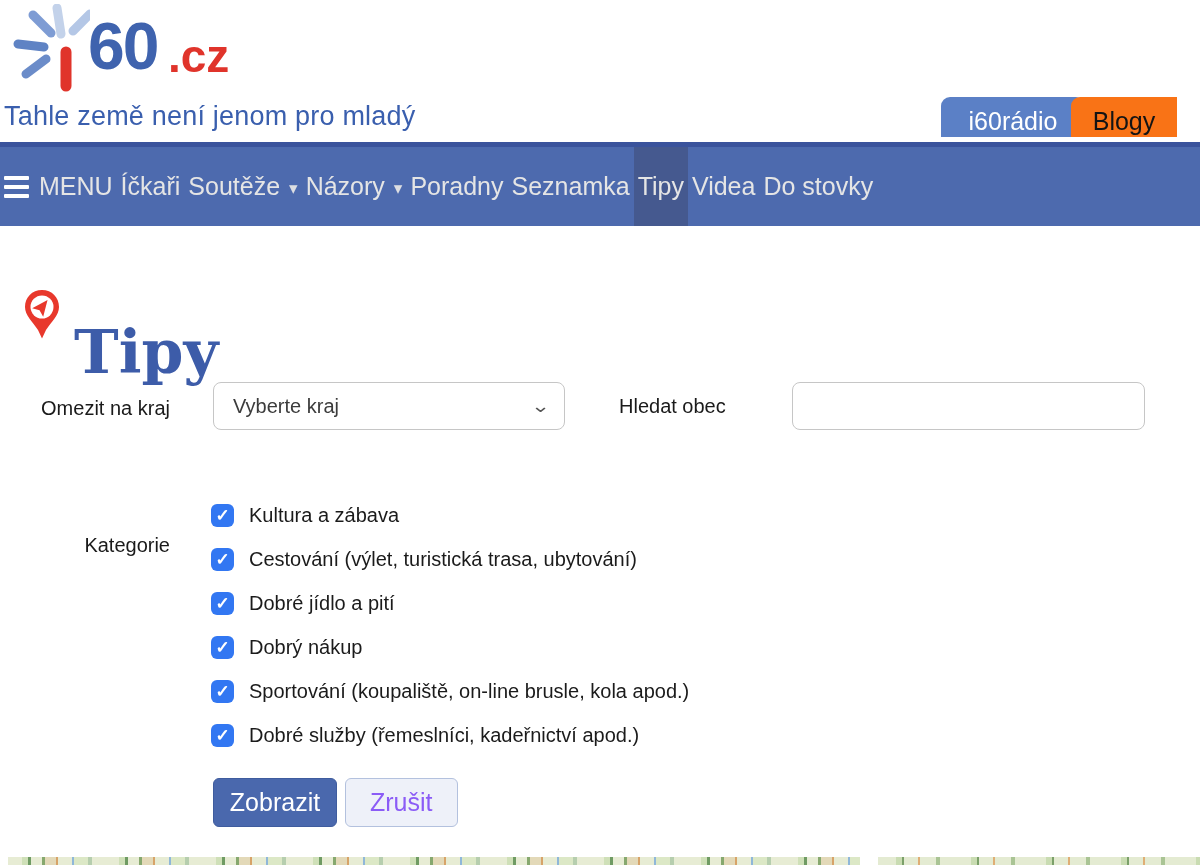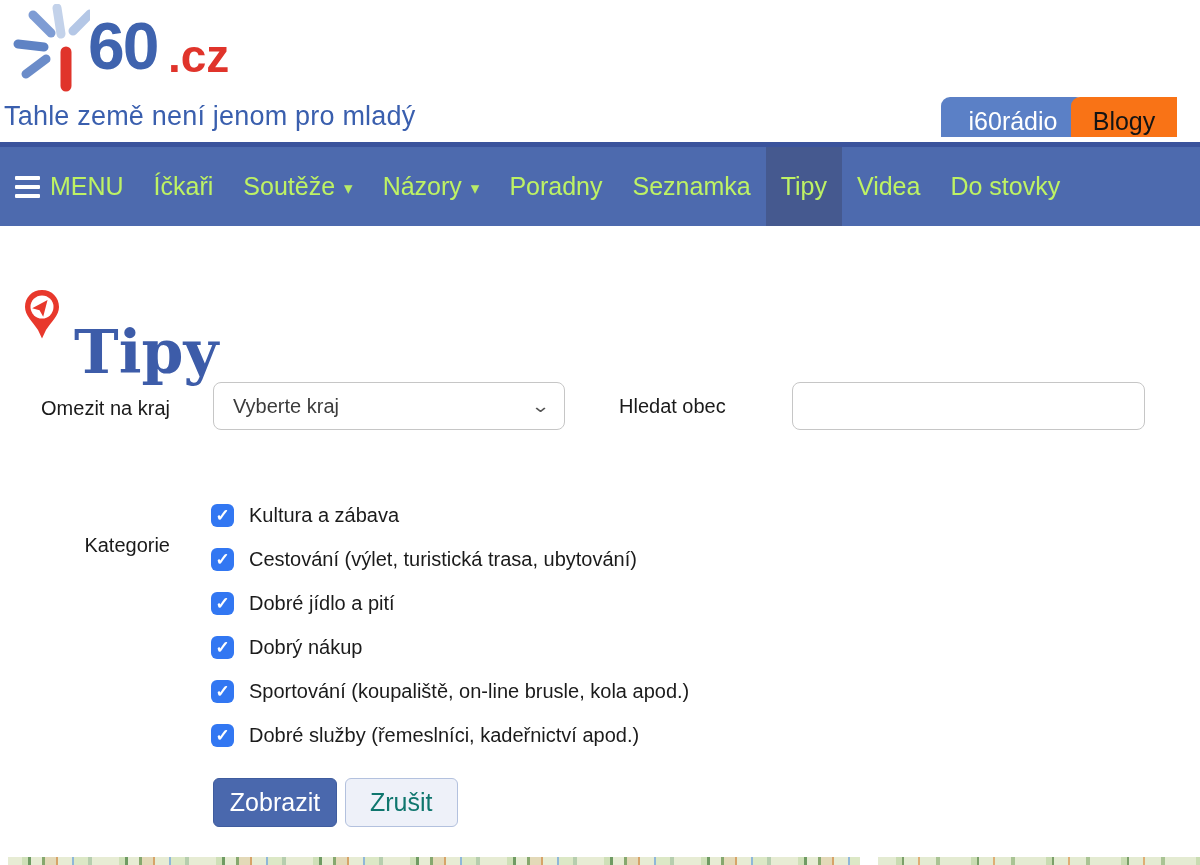--- a/index.html
+++ b/index.html
@@ -18,21 +18,21 @@
 
   
   .tab{position:absolute;top:97px;height:40px;border-radius:9px 9px 0 0;text-align:center;
        line-height:49px;font-size:25px;cursor:pointer;z-index:3;}
   .tab-radio{left:941px;width:144px;background:#5b80c6;color:#ffffff;}
   .tab-blogy{left:1063px;width:106px;background:#f97316;color:#141414;border-radius:9px 0 0 0;margin-left:8px;}
 
   
   .nav{position:absolute;left:0;top:142px;width:1200px;height:84px;background:#4d6aae;
        border-top:5px solid #3a539c;box-sizing:border-box;display:flex;align-items:stretch;z-index:2;}
-  .nav-item{display:flex;align-items:center;padding:0 15px;color:#bef264;font-size:25px;
+  .nav-item{display:flex;align-items:center;padding:0 4px;color:#e5e5e5;font-size:25px;
             cursor:pointer;white-space:nowrap;}
   .nav-item.active{background:#45598f;}
   .hamburger{display:inline-flex;flex-direction:column;gap:5px;margin-right:10px;}
   .hamburger i{display:block;width:25px;height:4px;background:#ffffff;border-radius:1px;}
   .caret{font-size:17px;margin-left:9px;opacity:.95;transform:translateY(2px);}
 
   
   .pin-icon{position:absolute;left:22px;top:288px;}
   .page-title{position:absolute;left:74px;top:276px;font-family:"DejaVu Serif","Liberation Serif",serif;
               font-size:60px;font-weight:600;color:#3d5ca9;line-height:72px;}
@@ -56,21 +56,21 @@
   .cat-row{display:flex;align-items:center;gap:15px;margin-bottom:20px;cursor:pointer;}
   .cb{width:23px;height:23px;background:#3277f2;border-radius:6px;display:flex;
       align-items:center;justify-content:center;flex:0 0 auto;}
   .cb .tick{color:#ffffff;font-size:17px;font-weight:bold;line-height:23px;}
   .cat-label{font-size:20px;color:#1b1b1b;line-height:24px;}
 
   .btns{position:absolute;left:213px;top:778px;display:flex;gap:8px;}
   .btn{height:49px;border-radius:6px;font-size:25px;font-family:"Liberation Sans",sans-serif;
        cursor:pointer;}
   .btn-primary{width:124px;background:#4a68ad;border:1px solid #3f5c9e;color:#ffffff;}
-  .btn-secondary{padding:3px 24px;background:#eef1f9;border:1px solid #b3c1de;color:#0f766e;}
+  .btn-secondary{padding:3px 24px;background:#eef1f9;border:1px solid #b3c1de;color:#8b5cf6;}
 
   
   .strip{position:absolute;top:857px;height:8px;background:
      repeating-linear-gradient(90deg,
        #e7ecd4 0 14px,#cfe0b8 14px 20px,#6f9b63 20px 23px,#e7ecd4 23px 34px,
        #86a86e 34px 37px,#e3d9b8 37px 48px,#d7a368 48px 50px,#e7ecd4 50px 64px,
        #8fb7d9 64px 66px,#dce8c6 66px 80px,#b6ceae 80px 84px,#e7ecd4 84px 97px);}
   .strip-left{left:8px;width:852px;}
   .strip-right{left:878px;width:322px;background:
      repeating-linear-gradient(90deg,

